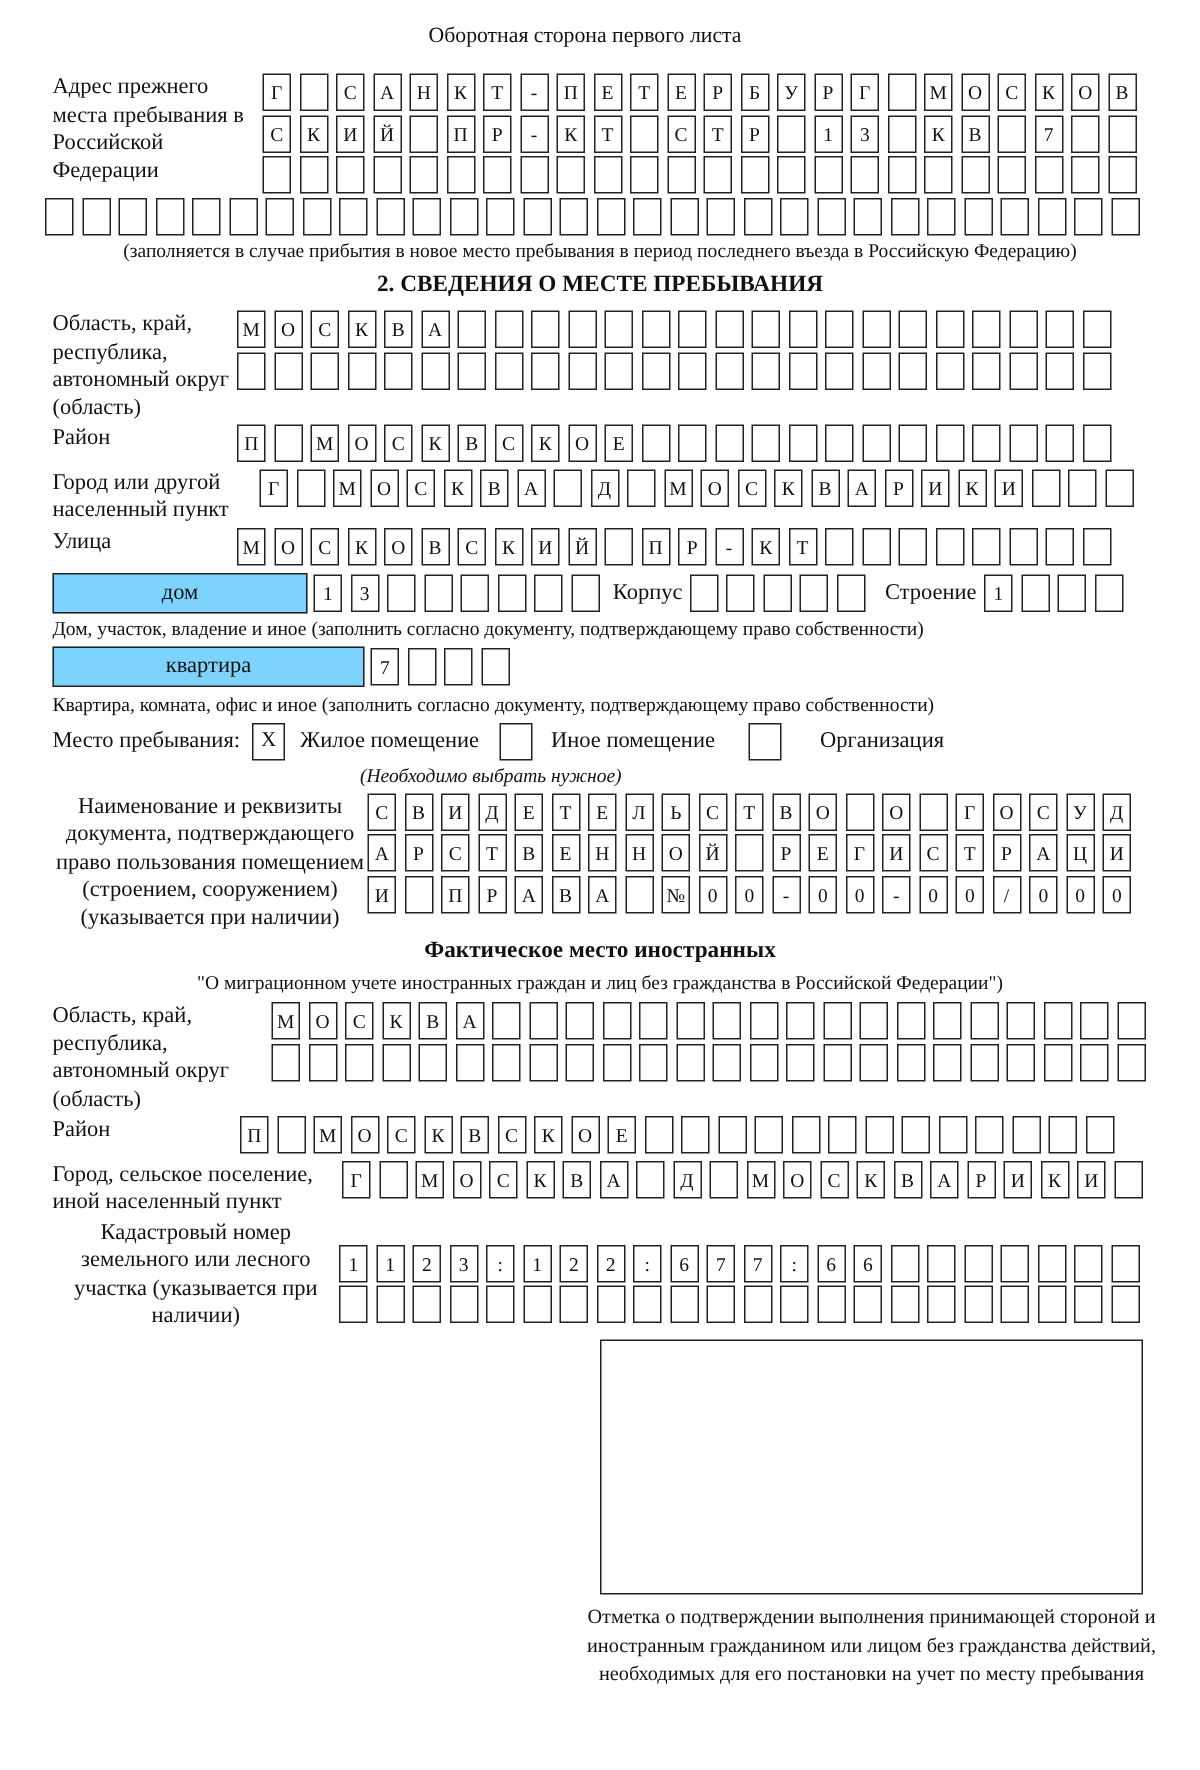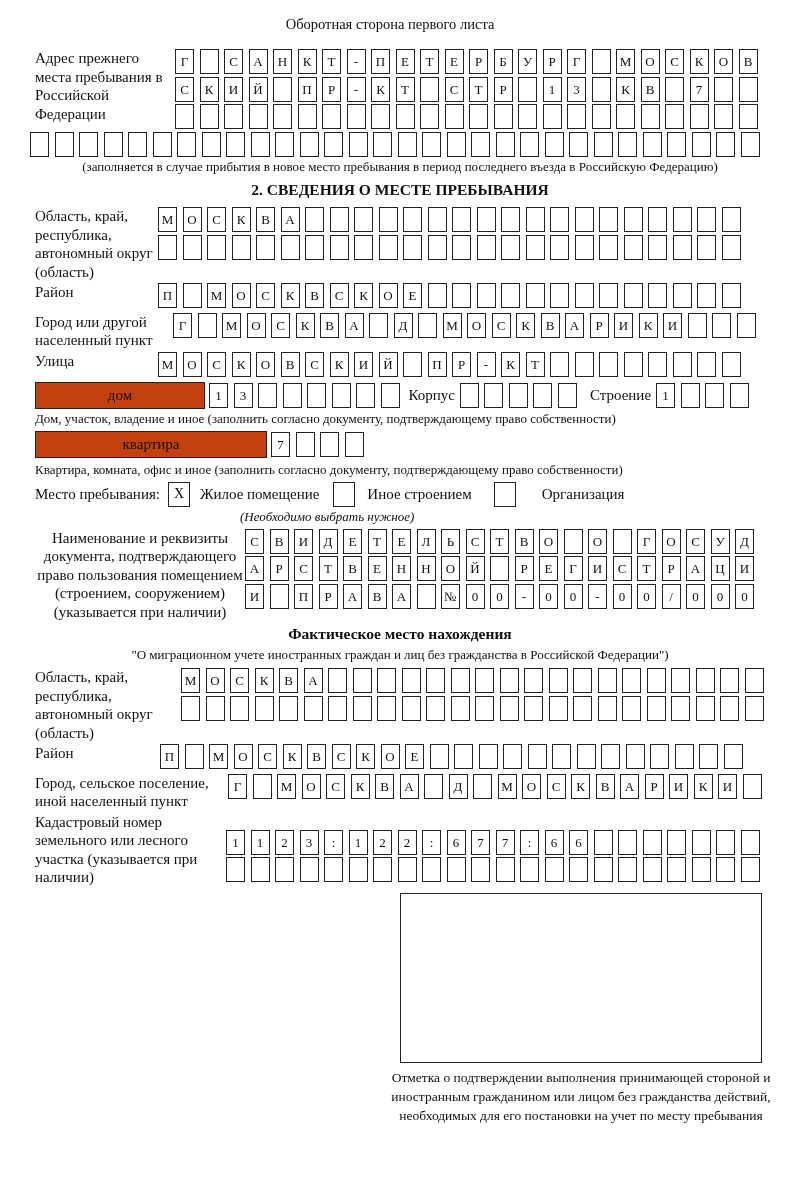--- a/index.html
+++ b/index.html
@@ -18,29 +18,29 @@
     font-size:13px;line-height:1;background:#fff;
   }
   .cellrow{margin-bottom:2.6px;}
 
   .frow{display:flex;align-items:flex-start;}
   .flabel{font-size:15px;line-height:18.5px;flex:0 0 auto;}
   .fcells{display:flex;flex-direction:column;}
 
   .w140{width:140px;} .w123{width:123px;} .w138{width:138px;}
   .w146{width:146px;} .w125{width:125px;} .w193{width:193px;}
-  .w191{width:191px;} .w210{width:210px;text-align:center;}
+  .w191{width:191px;text-align:center;} .w210{width:210px;text-align:center;}
 
   .caption{font-size:13px;line-height:16px;}
   .caption.center{text-align:center;}
   .sec-title{text-align:center;font-weight:bold;font-size:15.5px;margin:6px 0 8px 0;}
 
   .labelbox{
     box-sizing:border-box;border:1.6px solid #222;height:27px;
-    display:flex;align-items:center;justify-content:center;font-size:15px;background:#c2410c;
+    display:flex;align-items:center;justify-content:center;font-size:15px;background:#7dd3fc;
   }
   .inline-row{display:flex;align-items:center;}
 
   .checkbox{
     box-sizing:border-box;width:22px;height:25px;border:1.6px solid #222;
     display:flex;align-items:center;justify-content:center;font-size:14px;background:#fff;
   }
   .opt-label{font-size:15px;}
 
   .stamp-box{
@@ -356,41 +356,41 @@
     <div class="cells">
         <div class="cell">1</div>
         <div class="cell"></div>
         <div class="cell"></div>
         <div class="cell"></div>
       </div>
   </div>
   <div class="caption mt2">Дом, участок, владение и иное (заполнить согласно документу, подтверждающему право собственности)</div>
 
   <div class="inline-row mt4">
-    <div class="labelbox" style="width:232px;">квартира</div>
+    <div class="labelbox" style="width:208px;">квартира</div>
     <div class="gap4"></div>
     <div class="cells">
         <div class="cell">7</div>
         <div class="cell"></div>
         <div class="cell"></div>
         <div class="cell"></div>
       </div>
   </div>
   <div class="caption mt4">Квартира, комната, офис и иное (заполнить согласно документу, подтверждающему право собственности)</div>
 
   <div class="inline-row mt4">
     <span class="opt-label">Место пребывания:</span>
     <span style="width:8px;"></span>
     <span class="checkbox">X</span>
     <span style="width:10px;"></span>
     <span class="opt-label">Жилое помещение</span>
     <span style="width:14px;"></span>
     <span class="checkbox"></span>
     <span style="width:12px;"></span>
-    <span class="opt-label">Иное строением</span>
+    <span class="opt-label">Иное помещение</span>
     <span style="width:22px;"></span>
     <span class="checkbox"></span>
     <span style="width:26px;"></span>
     <span class="opt-label">Организация</span>
   </div>
   <div class="caption" style="margin-left:205px;margin-top:2px;font-style:italic;">(Необходимо выбрать нужное)</div>
 
   <div class="frow mt4">
     <div class="flabel w210">Наименование и реквизиты документа, подтверждающего право пользования помещением (строением, сооружением) (указывается при наличии)</div>
     <div class="fcells">
@@ -459,21 +459,21 @@
           <div class="cell">0</div>
           <div class="cell">0</div>
           <div class="cell">/</div>
           <div class="cell">0</div>
           <div class="cell">0</div>
           <div class="cell">0</div>
         </div>
     </div>
   </div>
 
-  <div class="sec-title" style="margin-top:4px;margin-bottom:4px;">Фактическое место нахождения</div>
+  <div class="sec-title" style="margin-top:4px;margin-bottom:4px;">Фактическое место иностранных</div>
   <div class="caption center" style="margin-bottom:5px;">"О миграционном учете иностранных граждан и лиц без гражданства в Российской Федерации")</div>
 
   <div class="frow">
     <div class="flabel w146">Область, край, республика, автономный округ (область)</div>
     <div class="fcells">
       <div class="cells cellrow">
           <div class="cell">М</div>
           <div class="cell">О</div>
           <div class="cell">С</div>
           <div class="cell">К</div>

